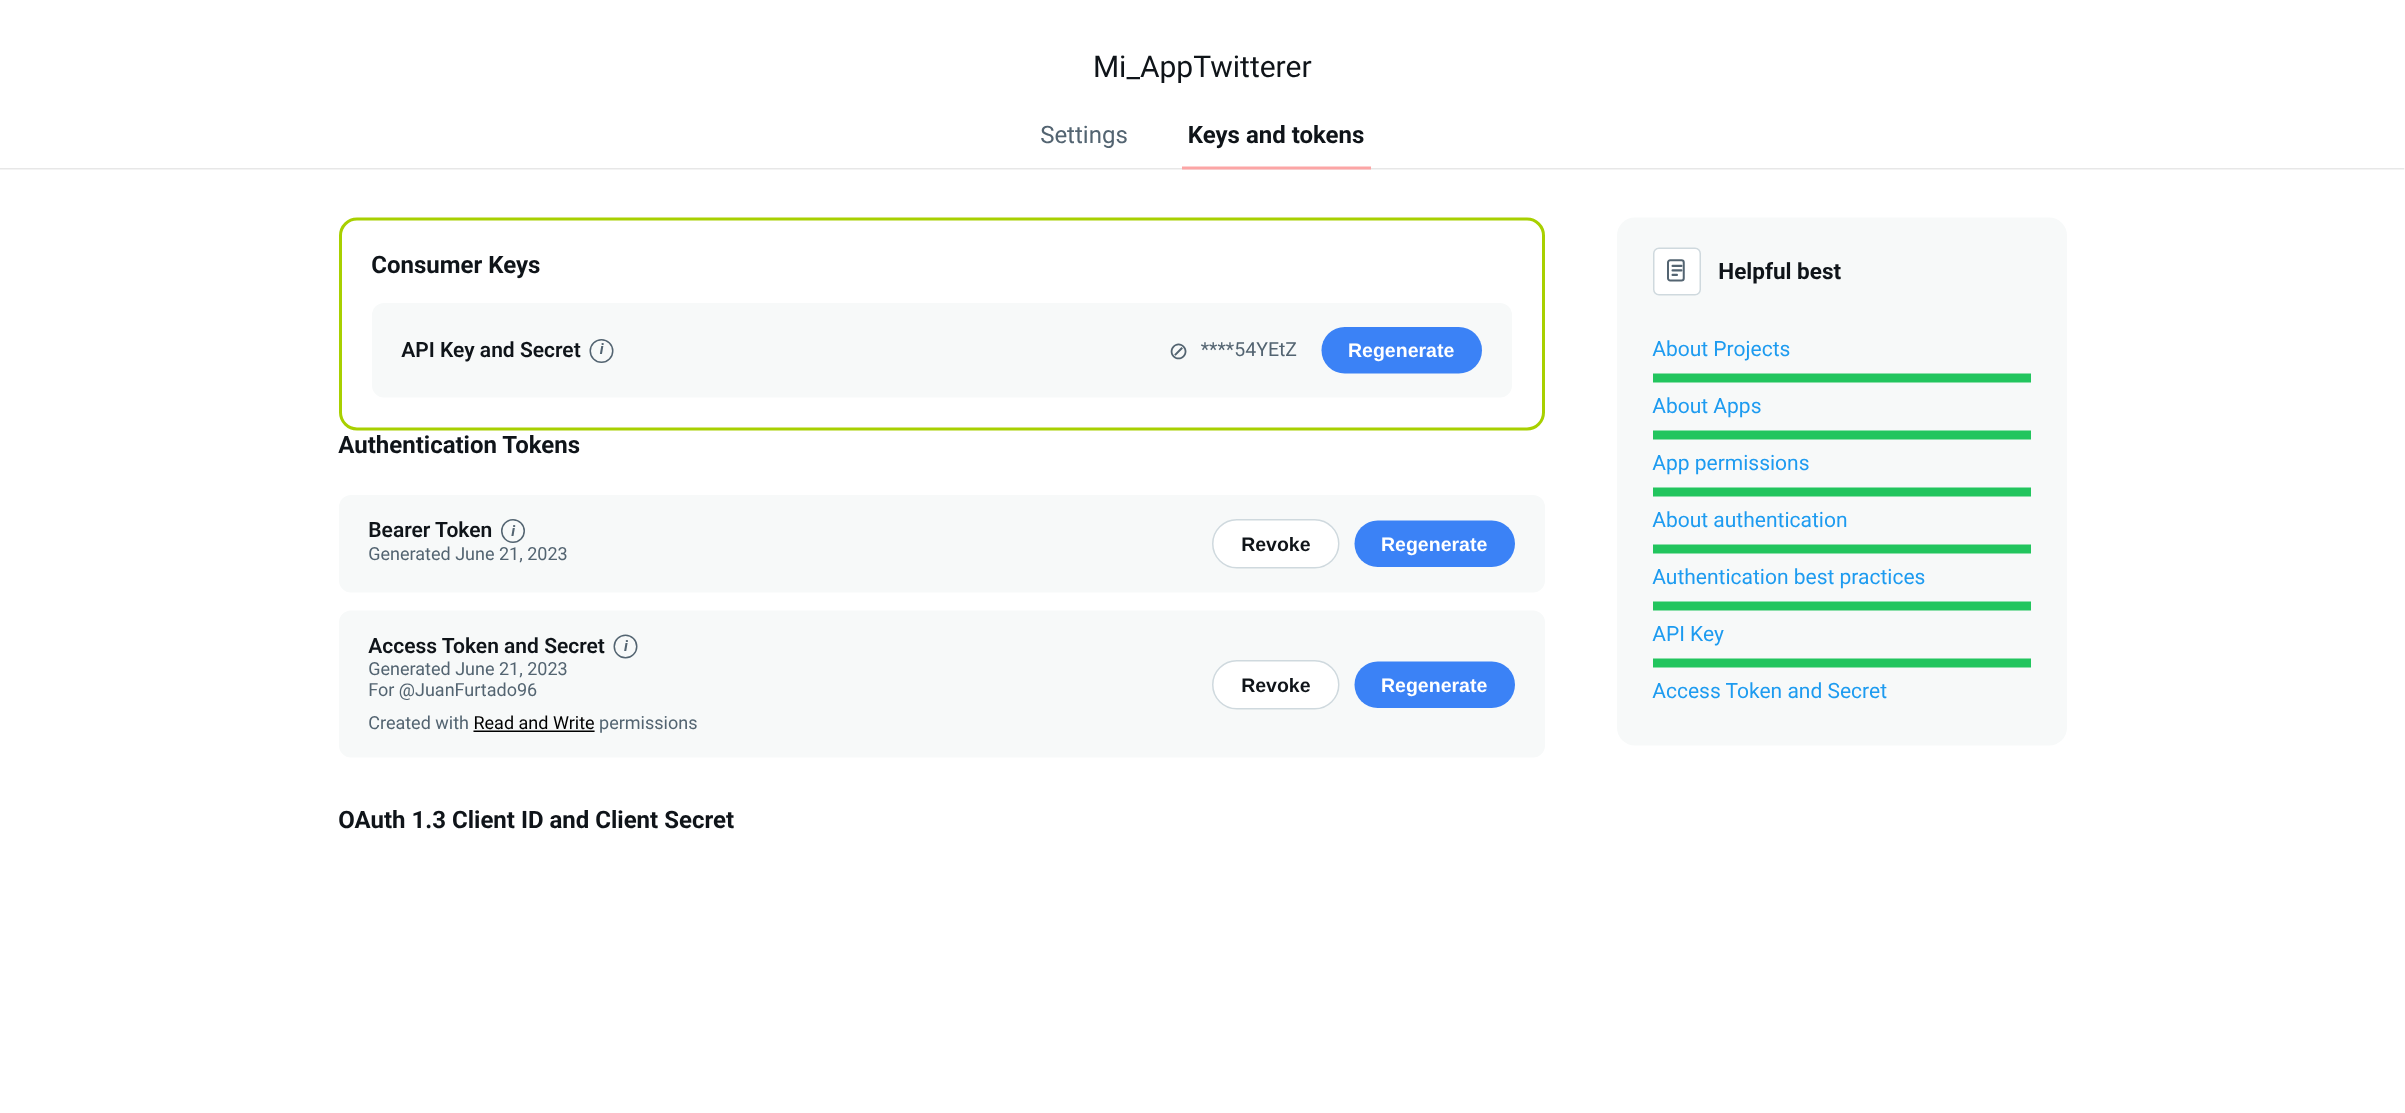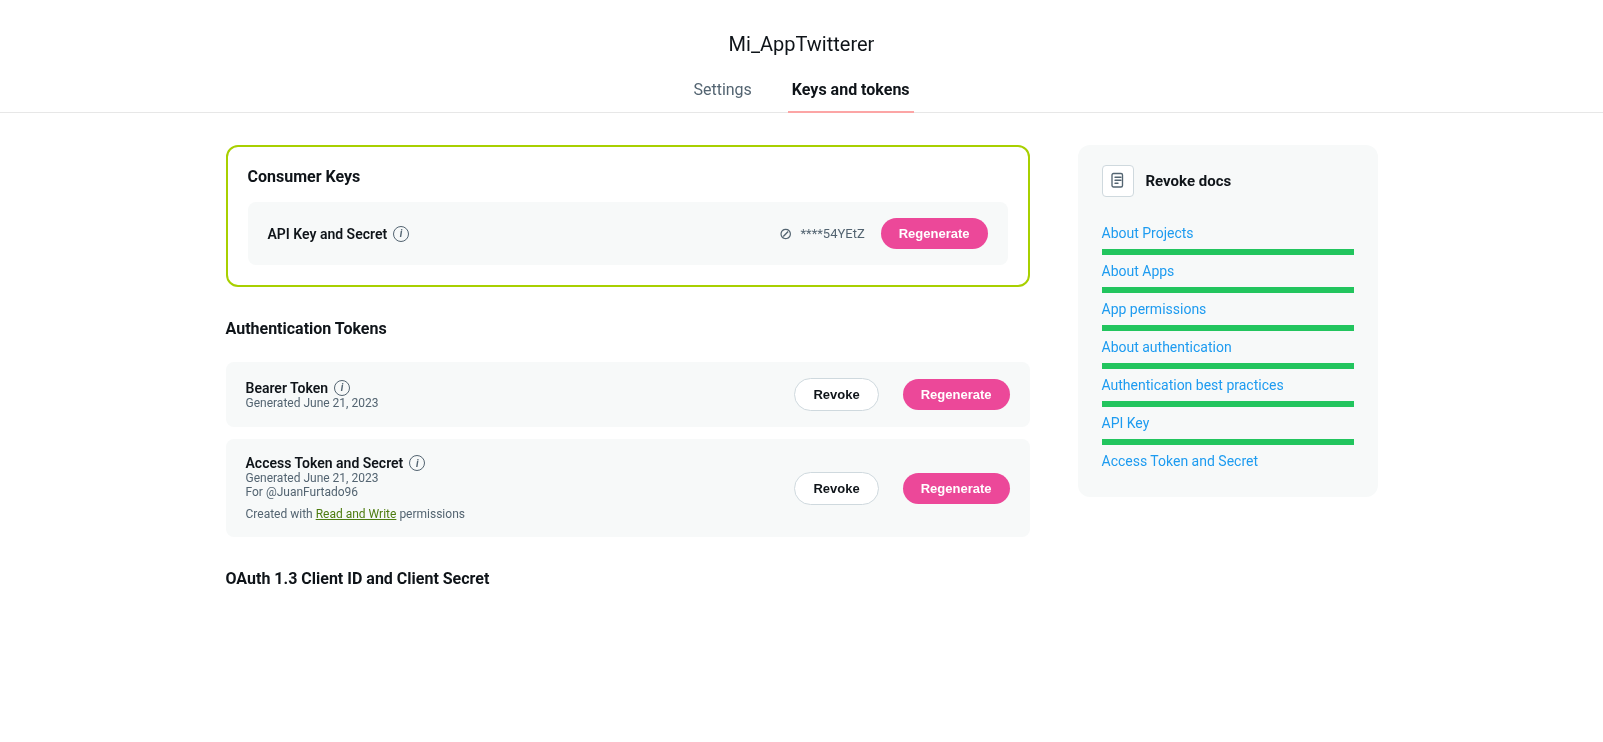--- a/index.html
+++ b/index.html
@@ -61,41 +61,39 @@
     .right-panel {
       width: 300px;
       flex-shrink: 0;
     }
 
     
     .section-card {
       border: 2px solid #a8d000;
       border-radius: 12px;
       padding: 20px;
-      margin-bottom: 32px;
     }
 
     .section-title {
       font-size: 16px;
       font-weight: 700;
       margin-bottom: 16px;
     }
 
     .section-plain-title {
       font-size: 16px;
       font-weight: 700;
       margin-bottom: 24px;
     }
 
     .token-row {
       background: #f7f9f9;
       border-radius: 8px;
       padding: 16px 20px;
       display: flex;
-      align-items: center;
       justify-content: space-between;
       margin-bottom: 12px;
     }
 
     .token-row:last-child {
       margin-bottom: 0;
     }
 
     .token-label {
       font-weight: 600;
@@ -118,21 +116,21 @@
       align-items: center;
       gap: 8px;
     }
 
     .eye-icon {
       color: #536471;
       font-size: 16px;
     }
 
     .btn-regenerate {
-      background: #ec4899;
+      background: #3b82f6;
       color: #fff;
       border: none;
       border-radius: 9999px;
       padding: 8px 18px;
       font-size: 13px;
       font-weight: 700;
       cursor: pointer;
     }
 
     .btn-revoke {
@@ -142,21 +140,21 @@
       border-radius: 9999px;
       padding: 8px 18px;
       font-size: 13px;
       font-weight: 700;
       cursor: pointer;
     }
 
     .btn-group {
       display: flex;
       align-items: center;
-      gap: 24px;
+      gap: 10px;
     }
 
     .info-icon {
       display: inline-flex;
       align-items: center;
       justify-content: center;
       width: 16px;
       height: 16px;
       border: 1.5px solid #536471;
       border-radius: 50%;
@@ -172,21 +170,21 @@
       color: #536471;
     }
 
     .permissions-text {
       font-size: 12px;
       color: #536471;
       margin-top: 8px;
     }
 
     .permissions-link {
-      color: #4d7c0f;
+      color: #000000;
       text-decoration: underline;
       font-size: 12px;
     }
 
     .auth-section {
       margin-bottom: 32px;
     }
 
     .oauth-title {
       font-size: 16px;
@@ -316,21 +314,21 @@
     <div class="helpful-docs">
       <div class="docs-header">
         <div class="docs-icon">
           <svg width="18" height="18" viewBox="0 0 24 24" fill="none" stroke="#536471" stroke-width="1.8" stroke-linecap="round" stroke-linejoin="round">
             <rect x="4" y="2" width="14" height="18" rx="2"></rect>
             <line x1="8" y1="7" x2="16" y2="7"></line>
             <line x1="8" y1="11" x2="16" y2="11"></line>
             <line x1="8" y1="15" x2="12" y2="15"></line>
           </svg>
         </div>
-        <span class="docs-title">Revoke docs</span>
+        <span class="docs-title">Helpful best</span>
       </div>
       <a class="docs-link" href="#">About Projects</a>
       <a class="docs-link" href="#">About Apps</a>
       <a class="docs-link" href="#">App permissions</a>
       <a class="docs-link" href="#">About authentication</a>
       <a class="docs-link" href="#">Authentication best practices</a>
       <a class="docs-link" href="#">API Key</a>
       <a class="docs-link" href="#">Access Token and Secret</a>
     </div>
   </div>

